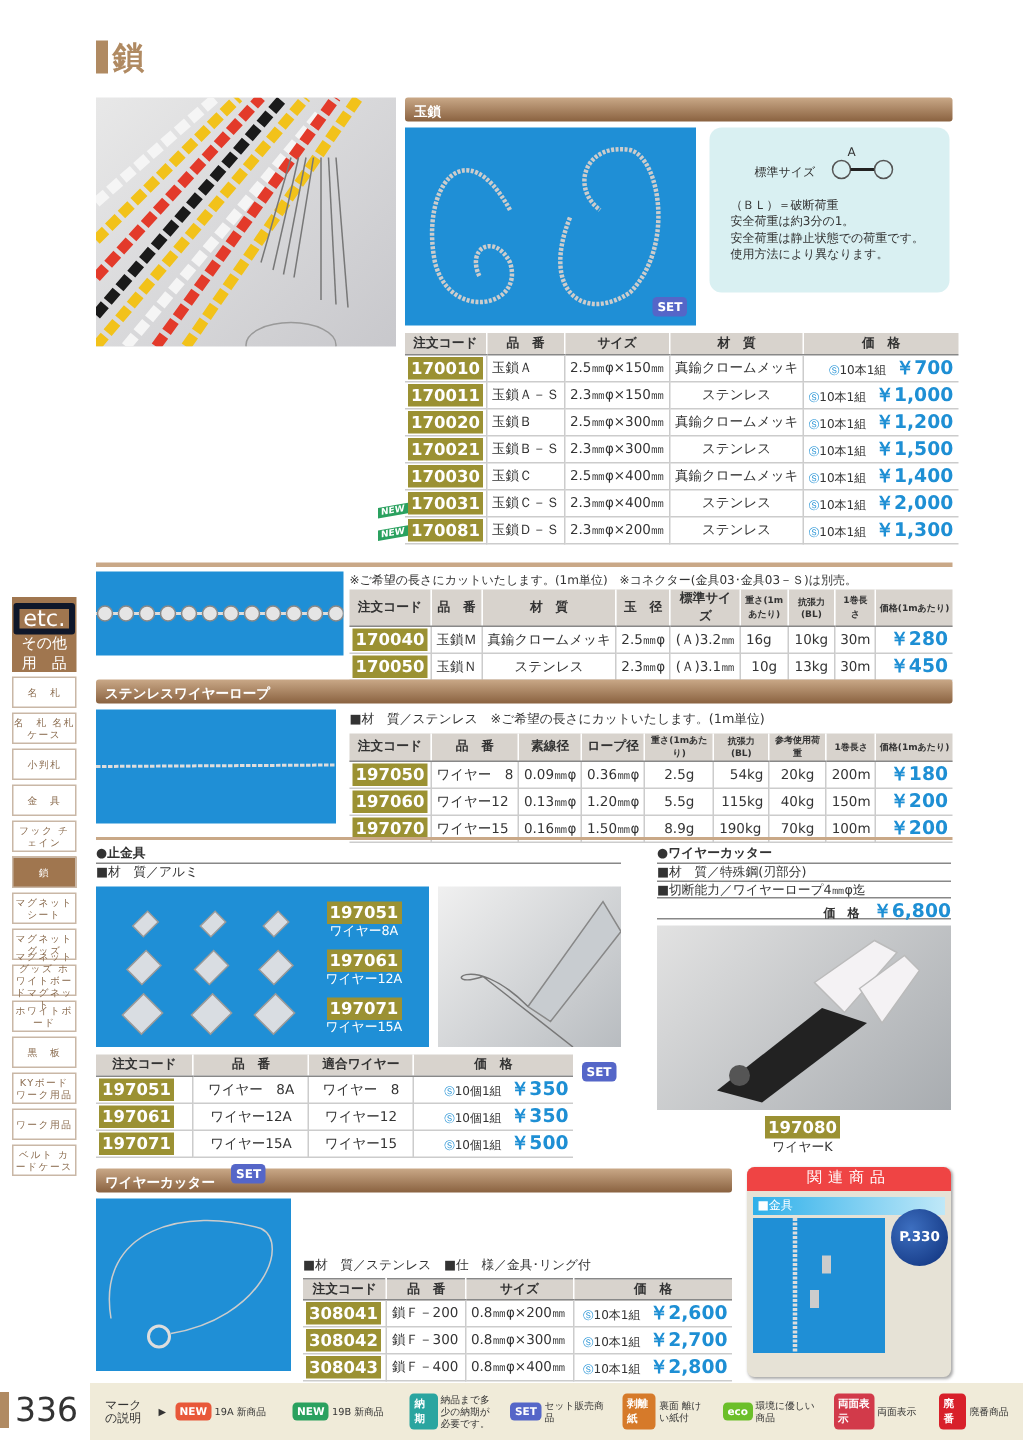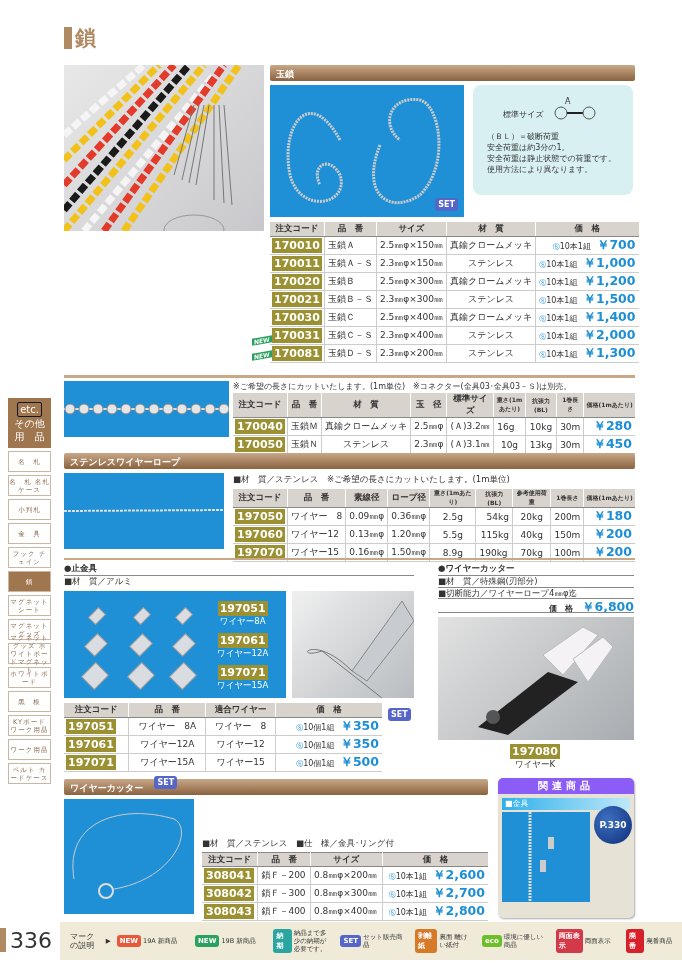--- a/index.html
+++ b/index.html
@@ -12,21 +12,21 @@
 .code{display:inline-block;background:#9b9133;color:#fff;font-weight:bold;font-size:11px;padding:0 2px;line-height:15px}
 table{border-collapse:collapse;font-size:9px}
 th{background:#d8d3cd;font-weight:bold;font-size:8.5px;color:#333;border-right:1px solid #fff;height:14px;padding:0 2px;border-bottom:1px solid #888}
 td{height:18px;border-bottom:1px solid #ccc;border-right:1px solid #ccc;padding:0 3px;white-space:nowrap}
 td:last-child,th:last-child{border-right:none}
 .price{color:#1e8fd4;font-weight:bold;font-size:12.5px;text-align:right}
 .setm{color:#1e8fd4;font-size:8px}
 .info{background:#d9f0f2;border-radius:8px}
 .side{left:8px;width:43px}
 .side .etc{background:#a0764f;color:#fff;text-align:center;height:50px;padding-top:4px;font-size:10px;line-height:13px}
-.side .etc .e{display:inline-block;border:1px solid #0f172a;font-size:10px;padding:0 2px;border-radius:2px}
+.side .etc .e{display:inline-block;border:4px solid #0f172a;font-size:15px;padding:0 2px;border-radius:2px}
 .side .it{border:1px solid #c9b7a6;margin-top:3px;height:21px;font-size:6.5px;color:#8a6b4e;text-align:center;display:flex;align-items:center;justify-content:center;line-height:8px;letter-spacing:1px}
 .side .it.active{background:#a0764f;color:#fff}
 .newbadge{display:inline-block;background:#2aa15f;color:#fff;font-size:6px;font-weight:bold;padding:0 2px;transform:skewY(-10deg)}
 .setbadge{display:inline-block;background:#5566c8;color:#fff;font-size:8px;font-weight:bold;padding:2px 3px;border-radius:3px}
 .hr{height:3px;background:#c9a887}
 .legend{left:60px;top:922px;width:625px;height:38px;background:#f0ebd9;display:flex;align-items:center;padding-left:10px;gap:6px;font-size:6.5px}
 .legend .txt{font-size:8px;line-height:9px}
 </style>
 </head>
 <body>
@@ -423,21 +423,21 @@
       <tr>
         <td style="padding:1px 2px"><span class="code">308043</span></td>
         <td>鎖Ｆ－400</td>
         <td>0.8㎜φ×400㎜</td>
         <td style="text-align:right"><span class="setm"><span style="font-size:7px">Ⓢ</span><span style="color:#333">10本1組</span></span><span class="price" style="margin-left:6px">￥2,800</span></td>
       </tr>
     </tbody>
 </table>
 
 <div class="abs" style="left:498px;top:778px;width:136px;height:140px;background:#e6e2d6;border-radius:5px;box-shadow:1px 1px 2px #aaa">
-  <div style="background:#8b5cf6;color:#fff;text-align:center;font-weight:bold;font-size:10px;letter-spacing:4px;height:16px;line-height:16px;border-radius:5px 5px 0 0">関連商品</div>
+  <div style="background:#ef4444;color:#fff;text-align:center;font-weight:normal;font-size:10px;letter-spacing:4px;height:16px;line-height:16px;border-radius:5px 5px 0 0">関連商品</div>
   <div style="margin:4px 4px 0;background:linear-gradient(90deg,#2fb0ea,#bfe8f8);color:#fff;font-size:8px;height:12px;padding-left:3px">■金具</div>
   <div class="photo" style="margin:2px 0 0 4px;width:88px;height:90px;position:relative">
     <svg width="88" height="90">
       <line x1="28" y1="0" x2="28" y2="90" stroke="#ddd" stroke-width="3" stroke-dasharray="2 1"></line>
       <rect x="46" y="25" width="6" height="12" fill="#ccc"></rect>
         <rect x="38" y="48" width="6" height="12" fill="#ccc"></rect>
     </svg>
   </div>
   <div class="abs" style="right:2px;top:28px;width:38px;height:38px;border-radius:50%;background:radial-gradient(circle at 35% 35%,#3d6fc0,#0d2f7a);color:#fff;font-weight:bold;font-size:9px;display:flex;align-items:center;justify-content:center">
     <span>P.330</span>

